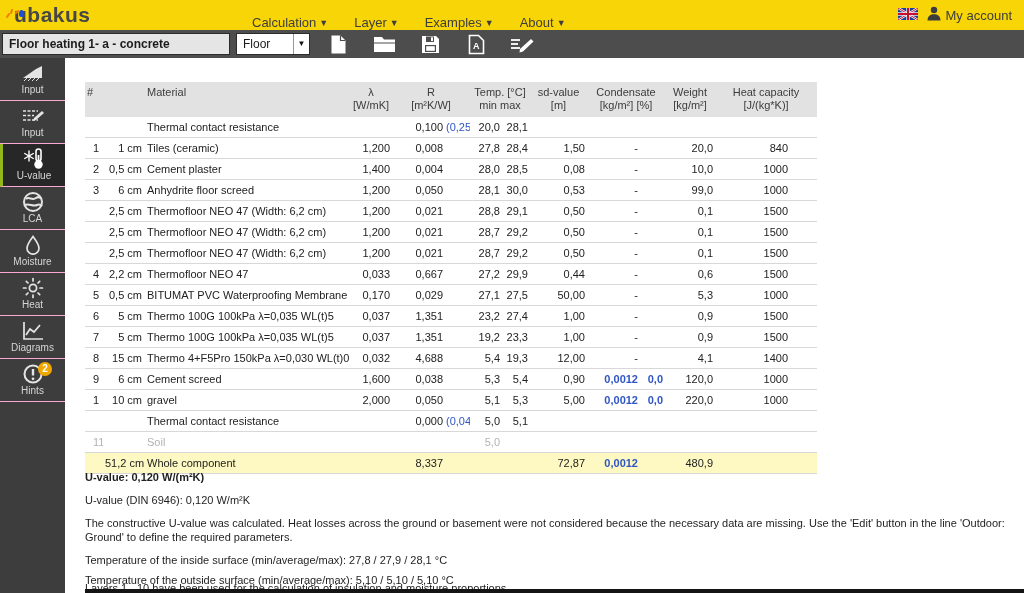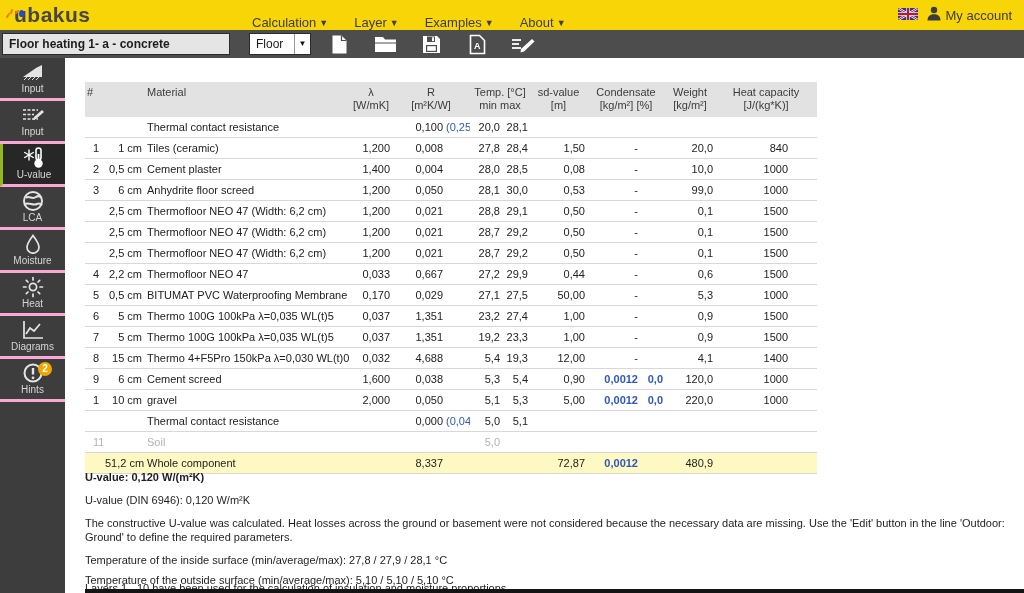--- a/index.html
+++ b/index.html
@@ -15,29 +15,29 @@
   .top-nav { position:absolute; left:252px; top:0; height:30px; display:flex; align-items:flex-end; gap:26px; }
   .menu-item { font-size:13px; color:#3d3d3d; cursor:pointer; white-space:nowrap; }
   .menu-item .caret { font-size:9px; position:relative; top:-1px; margin-left:3px; }
   .top-right { position:absolute; right:12px; top:0; height:30px; display:flex; align-items:center; gap:9px; }
   .account { display:flex; align-items:center; gap:5px; font-size:13px; color:#3d3d3d; cursor:pointer; }
   .flag { display:block; cursor:pointer; }
 
   
   .toolbar { position:absolute; left:0; top:30px; width:1024px; height:28px; background:#4d4d4d; display:flex; align-items:center; }
   .proj-input { margin-left:2px; width:228px; height:22px; border:1px solid #2c2c2c; background:#e5e5e5; font-family:"Liberation Sans",sans-serif; font-size:12px; font-weight:bold; color:#1c1c1c; padding:0 6px; }
-  .type-select { margin-left:19px; width:62px; height:22px; background:#fff; border:1px solid #2c2c2c; display:flex; align-items:center; font-size:12px; color:#1c1c1c; cursor:pointer; }
+  .type-select { margin-left:6px; width:74px; height:22px; background:#fff; border:1px solid #2c2c2c; display:flex; align-items:center; font-size:12px; color:#1c1c1c; cursor:pointer; }
   .type-select .sel-label { flex:1; padding-left:6px; }
   .type-select .sel-arrow { width:16px; text-align:center; font-size:8px; color:#111; border-left:1px solid #999; line-height:20px; }
   .tool-btn { background:none; border:none; padding:0; margin:0 0 0 22px; width:24px; height:24px; display:flex; align-items:center; justify-content:center; cursor:pointer; }
   .tool-btn:first-of-type { margin-left:16px; }
 
   
   .sidebar { position:absolute; left:0; top:58px; width:65px; height:535px; background:#3d3d3d; }
-  .side-item { position:relative; height:43px; border-bottom:3px solid #f9a8d4; display:flex; flex-direction:column; align-items:center; justify-content:center; gap:1px; cursor:pointer; color:#d6d6d6; }
+  .side-item { position:relative; height:43px; border-bottom:1px solid #f9a8d4; display:flex; flex-direction:column; align-items:center; justify-content:center; gap:1px; cursor:pointer; color:#d6d6d6; }
   .side-item.active { background:#272727; border-left:3px solid #94b71c; }
   .side-label { font-size:10px; line-height:11px; }
   .side-icon { height:20px; display:flex; align-items:center; justify-content:center; }
   .badge { position:absolute; top:3px; right:13px; min-width:14px; height:14px; border-radius:7px; background:#f0a800; color:#fff; font-size:10px; font-weight:bold; line-height:14px; text-align:center; }
 
   
   .main { position:absolute; left:65px; top:58px; width:959px; height:535px; background:#fff; }
 
   table.layer-table { position:absolute; left:20px; top:24px; width:732px; border-collapse:collapse; table-layout:fixed; font-size:11px; color:#222; }
   .layer-table thead th { background:#e2e2e2; font-weight:normal; color:#3c3c3c; padding:4px 2px 5px; vertical-align:top; }

